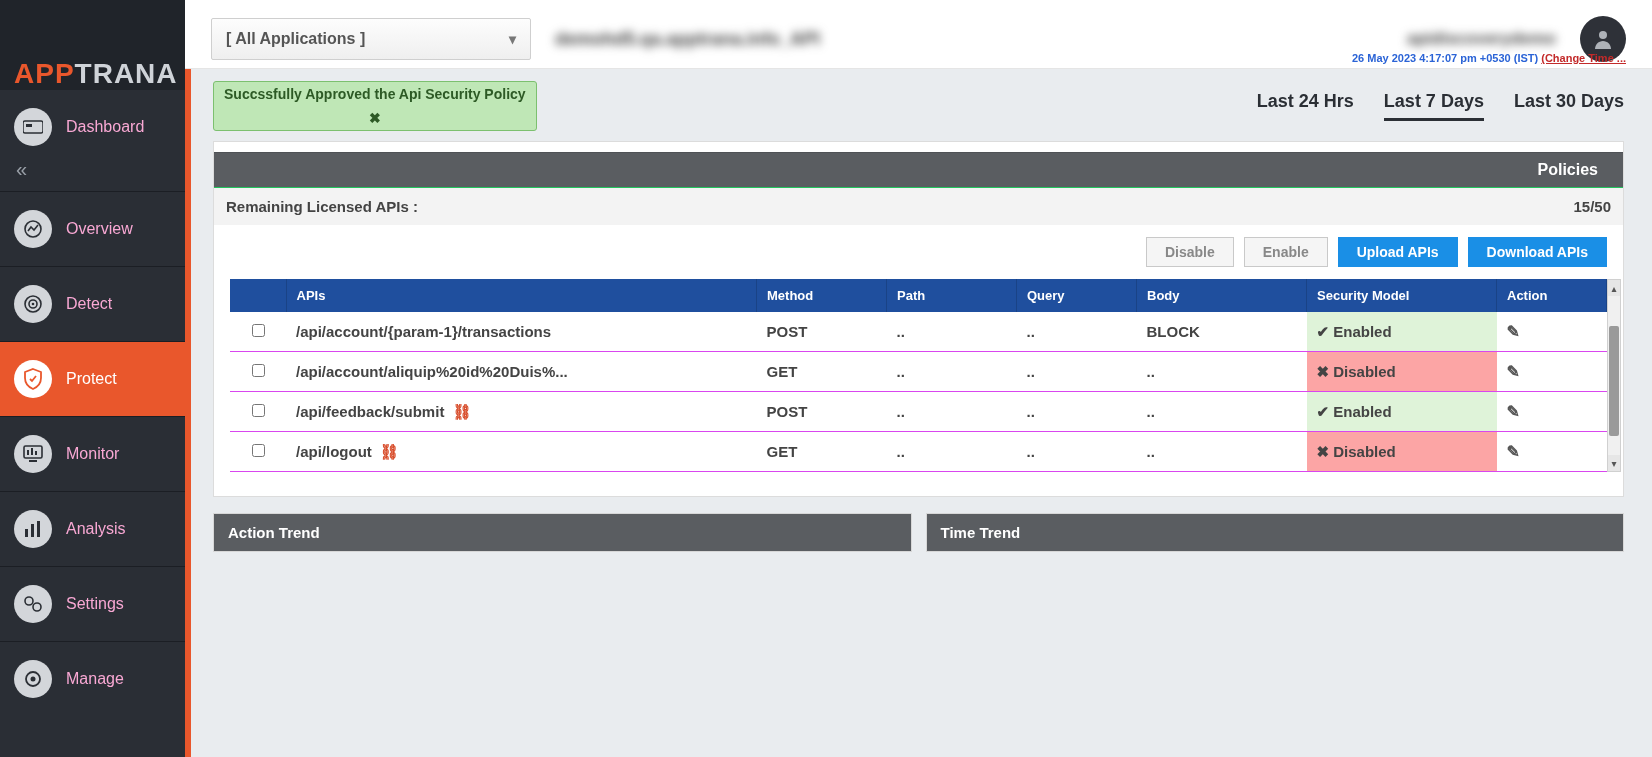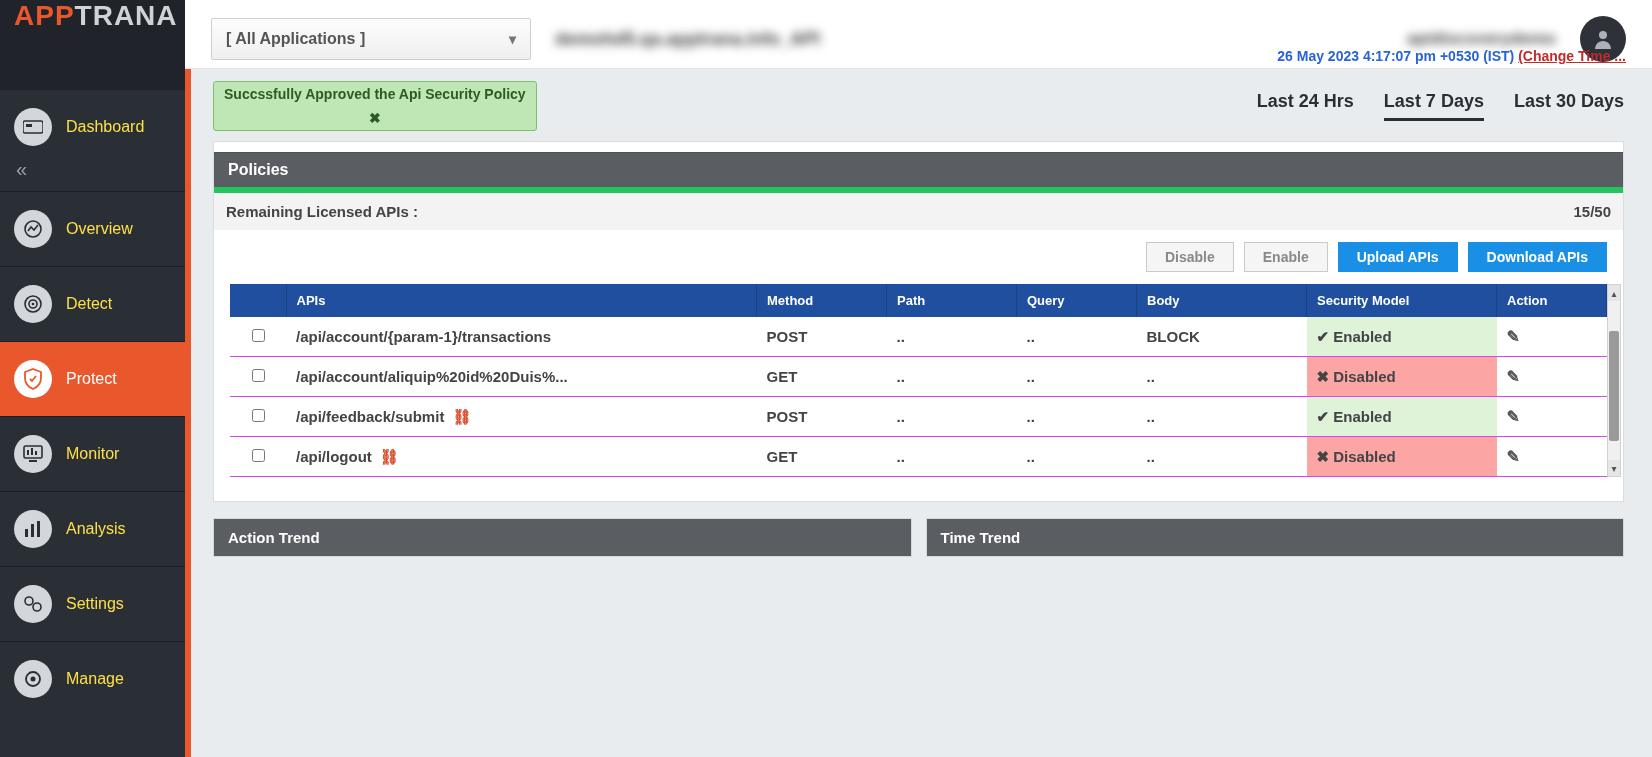--- a/index.html
+++ b/index.html
@@ -3,53 +3,53 @@
 <meta charset="utf-8">
 <style>
 * { box-sizing: border-box; margin:0; padding:0; font-family: "Segoe UI", Arial, sans-serif; }
 body { background:#000; width:1652px; height:757px; overflow:hidden; color:#222; }
 
 
 .shell { display:flex; width:100%; height:757px; background:#e5e5e5; }
 
 
 .sidebar { width:185px; background:#2a2e35; display:flex; flex-direction:column; }
-.logo { height:90px; display:flex; align-items:flex-start; padding:0 14px; background:#20242a; }
+.logo { height:90px; display:flex; align-items:flex-end; padding:0 14px; background:#20242a; }
 .logo span.part1 { color:#e9572c; font-weight:800; font-size:28px; letter-spacing:1px; }
 .logo span.part2 { color:#cfd3d8; font-weight:800; font-size:28px; letter-spacing:1px; }
 .nav { display:flex; flex-direction:column; }
-.nav-item { display:flex; align-items:center; gap:14px; padding:18px 14px; color:#fde047; font-size:16px; cursor:pointer; border-top:1px solid #1b1e24; }
+.nav-item { display:flex; align-items:center; gap:14px; padding:18px 14px; color:#f9a8d4; font-size:16px; cursor:pointer; border-top:1px solid #1b1e24; }
 .nav-item.active { background:#e9572c; color:#fff; }
 .nav-icon { width:38px; height:38px; border-radius:50%; background:#d3d6da; display:flex; align-items:center; justify-content:center; color:#2b2f35; flex:0 0 38px; }
 .nav-item.active .nav-icon { background:#fff; color:#e9572c; }
 .nav-item.first { border-top:none; }
 .collapse-chevrons { color:#9aa0a8; font-size:20px; padding:0 16px 10px; margin-top:-6px; }
 
 
 .main { flex:1; display:flex; flex-direction:column; background:#e9ecef; min-width:0; position:relative; }
 .orange-accent { position:absolute; left:0; top:0; bottom:0; width:6px; background:#e9572c; }
 .topbar { background:#fff; padding:16px 26px 6px 26px; display:flex; align-items:center; gap:24px; border-bottom:1px solid #e5e5e5; position:relative; }
 .app-select { height:42px; width:320px; border:1px solid #cfcfcf; background:linear-gradient(#fdfdfd,#efefef); display:flex; align-items:center; justify-content:space-between; padding:0 14px; color:#555; font-weight:600; font-size:16px; cursor:pointer; border-radius:2px; }
 .app-select .chev { color:#777; font-size:14px; }
 .blur { filter: blur(5px); color:#444; font-weight:600; font-size:18px; }
 .avatar { width:46px; height:46px; border-radius:50%; background:#2e3138; display:flex; align-items:center; justify-content:center; color:#aeb2b8; margin-left:auto; }
-.timestamp-row { position:absolute; right:26px; bottom:4px; font-size:14px; color:#2a63d6; font-weight:600; }
+.timestamp-row { position:absolute; right:26px; bottom:4px; font-size:11px; color:#2a63d6; font-weight:600; }
 .timestamp-row .change { color:#c32a2a; text-decoration:underline; cursor:pointer; }
 
 
 .subbar { display:flex; align-items:center; justify-content:space-between; padding:12px 28px 10px; background:transparent; }
 .chip { background:#bfe7b6; border:1px solid #7cc06f; color:#2d5a25; font-size:14px; font-weight:600; padding:4px 10px; border-radius:3px; display:flex; align-items:center; gap:8px; box-shadow:0 0 0 3px #e9ecef;flex-direction:column; }
 .chip .close { color:#2d5a25; font-weight:900; cursor:pointer; }
 .ranges { display:flex; gap:30px; }
 .range { color:#2b2f35; font-size:18px; font-weight:600; cursor:pointer; padding-bottom:6px; }
 .range.active { border-bottom:3px solid #2b2f35; }
 
 
 .content { margin:0 28px 16px; background:#fff; border:1px solid #dcdcdc; padding:0 16px 24px; position:relative; }
-.policies-head { background:#5a5d61; color:#fff; font-weight:700; padding:8px 14px; margin:10px -16px 0 -16px; border-top:1px solid #4f5256; border-bottom:6px solid #22c55e; }
+.policies-head { background:#5a5d61; color:#fff; font-weight:700; padding:8px 25px; margin:10px -16px 0 -16px; border-top:1px solid #4f5256; border-bottom:1px solid #22c55e;text-align:right; }
 .license-row { display:flex; justify-content:space-between; align-items:center; padding:10px 12px; background:#f3f3f3; margin:0 -16px; font-weight:700; color:#444; font-size:15px; }
 .btnrow { display:flex; gap:10px; justify-content:flex-end; padding:12px 0; }
 .btn { height:30px; padding:0 18px; border-radius:0; font-size:14px; font-weight:600; border:1px solid transparent; cursor:pointer; display:flex; align-items:center; }
 .btn.ghost { background:#f5f5f5; border:1px solid #c9c9c9; color:#888; }
 .btn.primary { background:#1a8fe6; color:#fff; }
 
 
 .tbl-wrap { position:relative; }
 .tbl { width:100%; border-collapse:collapse; }
 .tbl thead th { background:#1f4f9e; color:#fff; font-size:13px; font-weight:700; text-align:left; padding:9px 10px; border-right:1px solid #1a4386; }

